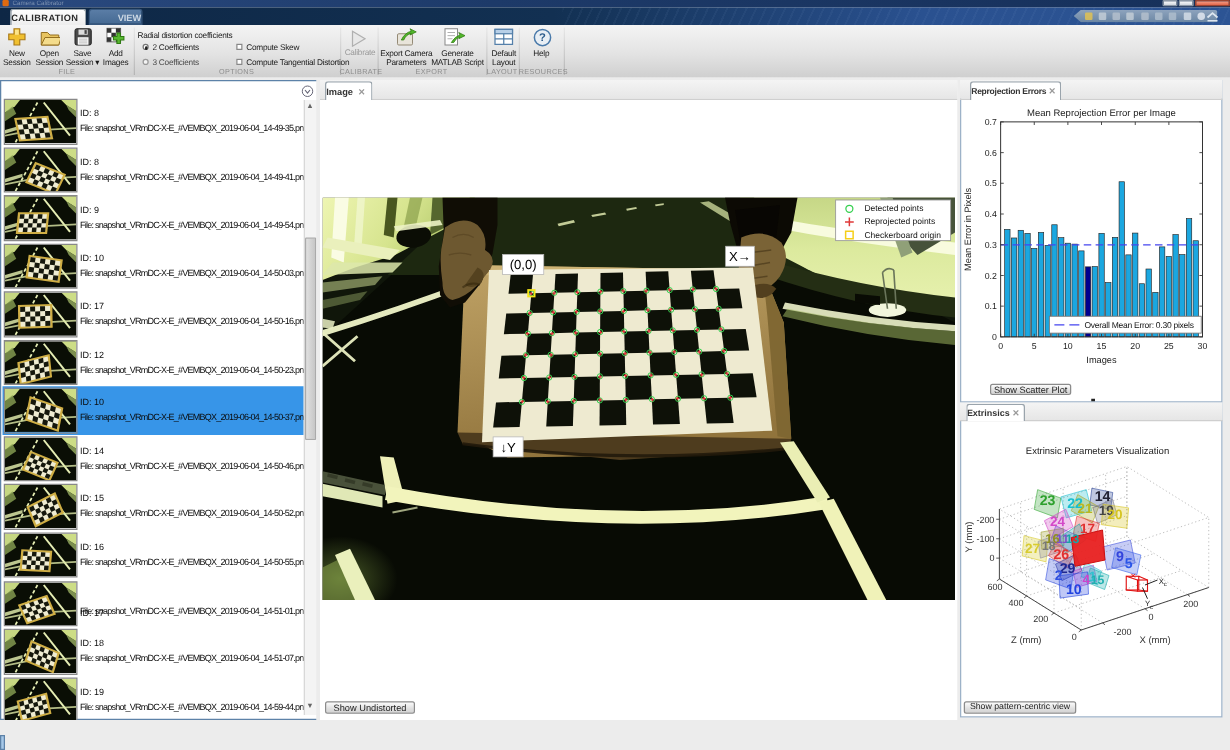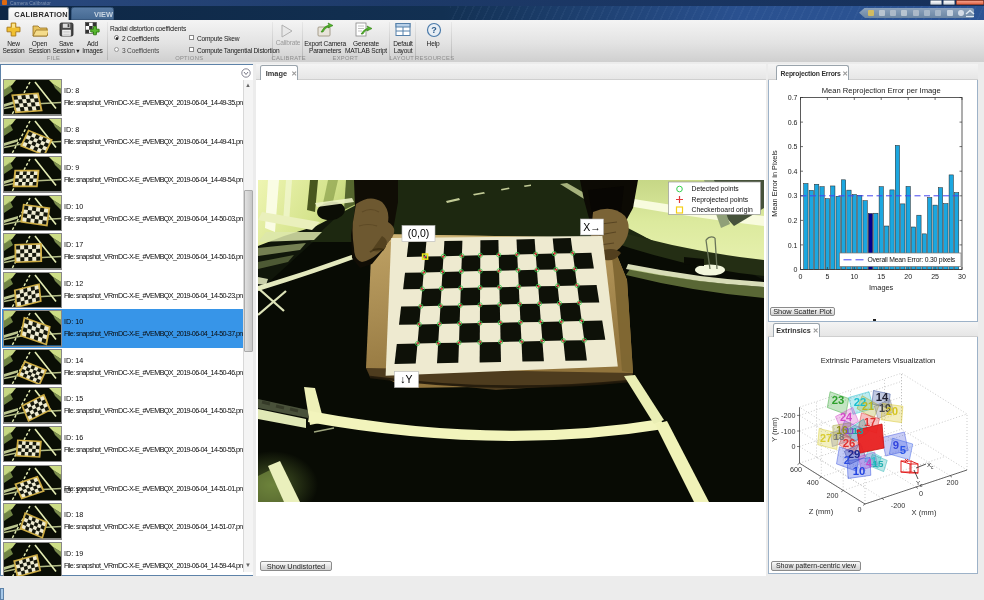--- a/index.html
+++ b/index.html
@@ -1,17 +1,17 @@
 <!DOCTYPE html>
 <html><head><meta charset="utf-8"><style>
 *{margin:0;padding:0;box-sizing:border-box}
 html,body{width:984px;height:600px;overflow:hidden;font-family:"Liberation Sans",sans-serif;background:#ececec}
 .abs{position:absolute}
 #app{position:relative;width:984px;height:600px}
-.tab-white{position:absolute;background:linear-gradient(#fdfdfd,#ededed);border:1px solid #9aa4ac;border-bottom:none;border-radius:2.5px 2.5px 0 0;color:#333;text-align:right;white-space:nowrap;overflow:hidden}
+.tab-white{position:absolute;background:linear-gradient(#fdfdfd,#ededed);border:1px solid #9aa4ac;border-bottom:none;border-radius:2.5px 2.5px 0 0;color:#333;text-align:left;white-space:nowrap;overflow:hidden}
 .btn{position:absolute;background:linear-gradient(#fbfbfb,#e0e0e0 60%,#d4d4d4);border:1px solid #8b8b8b;border-radius:2px;color:#222;text-align:center}
 .seclbl{position:absolute;bottom:1.5px;width:100%;text-align:center;font-size:5.8px;color:#8d8d8d;letter-spacing:0.3px}
 .ribtxt{font-size:6.6px;color:#1a1a1a;text-align:center;line-height:7.4px;letter-spacing:-0.2px}
 </style></head><body>
 <div id="app">
     <div class="abs" style="left:0;top:0;width:984px;height:6px;background:linear-gradient(90deg,#2a4a80,#1d3a69 40%,#16305a)"></div>
     <div class="abs" style="left:2px;top:0;width:5px;height:5px;background:#e06a10;border-radius:1px"></div>
     <div class="abs" style="left:10px;top:0;width:150px;height:6px;font-size:5px;color:#7e93b2;overflow:hidden">Camera Calibrator</div>
     <div class="abs" style="left:930px;top:0;width:12px;height:5px;background:linear-gradient(#fdfdfd,#cfd6de);border:1px solid #8a96a4;border-radius:1px"></div>
     <div class="abs" style="left:943px;top:0;width:12px;height:5px;background:linear-gradient(#fdfdfd,#cfd6de);border:1px solid #8a96a4;border-radius:1px"></div>
@@ -560,21 +560,21 @@
     </div>
     <div class="abs" style="left:0;top:576px;width:255px;height:24px;background:#ececec"></div>
     <div class="abs" style="left:242.5px;top:80px;width:11px;height:492px;background:#f4f4f4;border-left:1px solid #d8d8d8"></div>
     <div class="abs" style="left:244px;top:82px;width:8px;height:8px;color:#666;font-size:6px;text-align:center">▲</div>
     <div class="abs" style="left:244px;top:562px;width:8px;height:8px;color:#666;font-size:6px;text-align:center">▼</div>
     <div class="abs" style="left:243.5px;top:190px;width:9px;height:162px;background:linear-gradient(90deg,#e0e0e0,#c6c6c6);border:1px solid #aaa;border-radius:1px"></div>
     <div class="abs" style="left:0;top:588px;width:4px;height:12px;background:#a6c8e8;border:1px solid #5d82a8"></div>
     <div class="abs" style="left:256px;top:64px;width:510px;height:512px;background:#fff"></div>
     <div class="abs" style="left:256px;top:64px;width:510px;height:16px;background:linear-gradient(#f4f4f4,#e6e6e6);border-bottom:1px solid #cfcfcf"></div>
     <div class="abs tab-white" style="left:260px;top:65px;width:38px;height:15px;font-size:7.4px;font-weight:bold;line-height:15px;background:#fff">Image&nbsp;&nbsp;<span style="color:#999;font-size:7px">✕</span></div>
-    <div class="abs" style="left:258px;top:180px;width:506px;height:322px">
+    <div class="abs" style="left:258px;top:158px;width:506px;height:322px">
       <svg width="506" height="322" viewBox="0 0 506 322" style="display:block">
         <defs>
 <linearGradient id="pgWallL" x1="0" y1="0" x2="1" y2="0.35">
  <stop offset="0" stop-color="#eef5b2"></stop>
             <stop offset="0.55" stop-color="#d6e48e"></stop>
             <stop offset="1" stop-color="#a9c162"></stop>
 </linearGradient>
 <linearGradient id="pgWallR" x1="0" y1="0" x2="0" y2="1">
  <stop offset="0" stop-color="#c6d786"></stop>
             <stop offset="0.45" stop-color="#dcea9e"></stop>
@@ -889,21 +889,21 @@
         <path d="M167.1,189.5 v-2.5 M167.1,17.5 v2.5" stroke="#333" stroke-width="0.7"></path>
         <text x="194.0" y="199.0" font-family="Liberation Sans,sans-serif" font-size="7" fill="#222" text-anchor="middle">30</text>
         <path d="M194.0,189.5 v-2.5 M194.0,17.5 v2.5" stroke="#333" stroke-width="0.7"></path>
         <text x="113.2" y="210.0" font-family="Liberation Sans,sans-serif" font-size="7.4" fill="#222" text-anchor="middle">Images</text>
         <text x="9" y="103.5" font-family="Liberation Sans,sans-serif" font-size="7.4" fill="#222" text-anchor="middle" transform="rotate(-90 9 103.5)">Mean Error in Pixels</text>
         <rect x="71.5" y="173.0" width="121.5" height="13.5" fill="#fff" stroke="#777" stroke-width="0.7"></rect>
         <path d="M75.5,179.8 h8 m4,0 h8" stroke="#4545f0" stroke-width="1"></path>
         <text x="99.5" y="182.4" font-family="Liberation Sans,sans-serif" font-size="6.8" letter-spacing="-0.2" fill="#111">Overall Mean Error: 0.30 pixels</text>
       </svg>
     </div>
-    <div class="btn" style="left:770px;top:306.5px;width:65px;height:9.5px;font-size:7.4px;line-height:8.5px">Show Scatter Plot</div>
+    <div class="btn" style="left:792px;top:306.5px;width:65px;height:9.5px;font-size:7.4px;line-height:8.5px">Show Scatter Plot</div>
     <div class="abs" style="left:873px;top:318.5px;width:2.5px;height:2.5px;background:#222"></div>
     <div class="abs" style="left:768px;top:322px;width:210px;height:252px;background:#fff;border:1px solid #9db2c8"></div>
     <div class="abs" style="left:768px;top:322px;width:210px;height:15px;background:linear-gradient(#f4f4f4,#e6e6e6);border-bottom:1px solid #cfcfcf"></div>
     <div class="abs tab-white" style="left:772.5px;top:323px;width:47px;height:14px;font-size:7.2px;font-weight:bold;line-height:14px;background:#fff">Extrinsics <span style="color:#999;font-size:7px">✕</span></div>
     <div class="abs" style="left:768px;top:337px;width:178px;height:237px">
       <svg width="210" height="237" viewBox="0 0 210 237" style="display:block">
         <text x="110" y="26" font-family="Liberation Sans,sans-serif" font-size="7.6" fill="#222" text-anchor="middle">Extrinsic Parameters Visualization</text>
         <path d="M97.0,167.0 L199.0,133.0" stroke="#aaa" stroke-width="0.6" stroke-dasharray="1,2" fill="none"></path>
         <path d="M75.2,153.4 L177.2,119.4" stroke="#aaa" stroke-width="0.6" stroke-dasharray="1,2" fill="none"></path>
         <path d="M53.3,139.8 L155.3,105.8" stroke="#aaa" stroke-width="0.6" stroke-dasharray="1,2" fill="none"></path>

